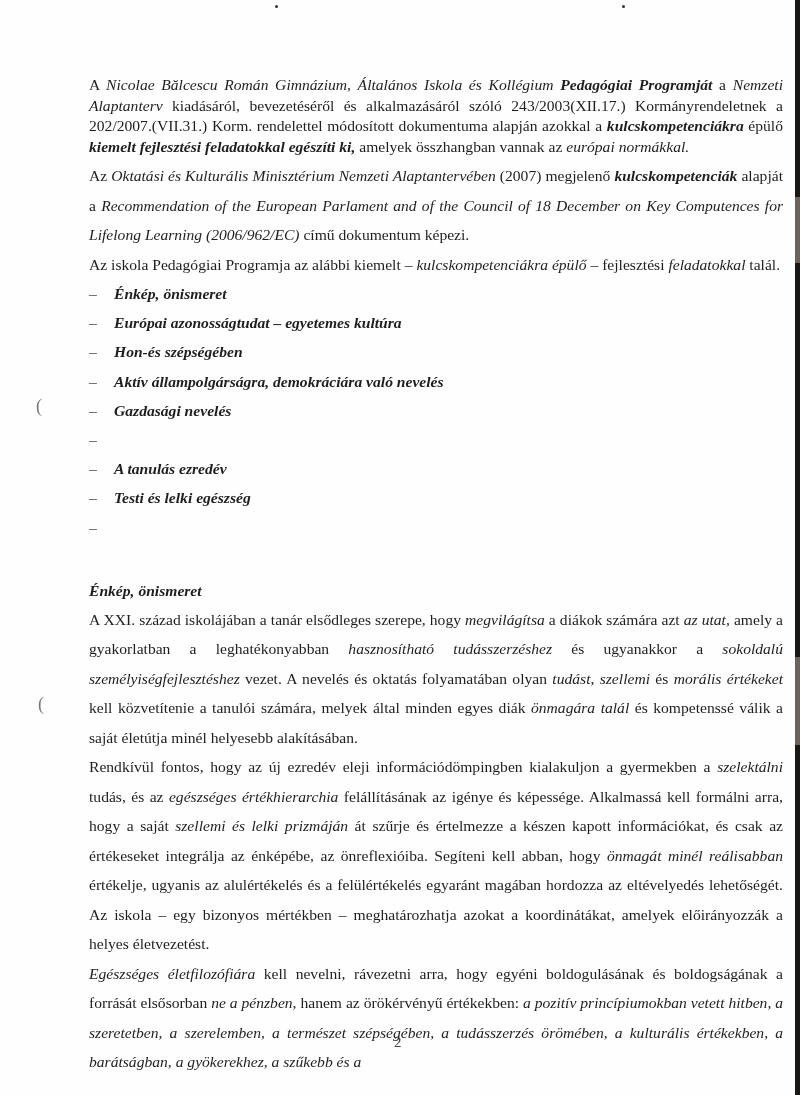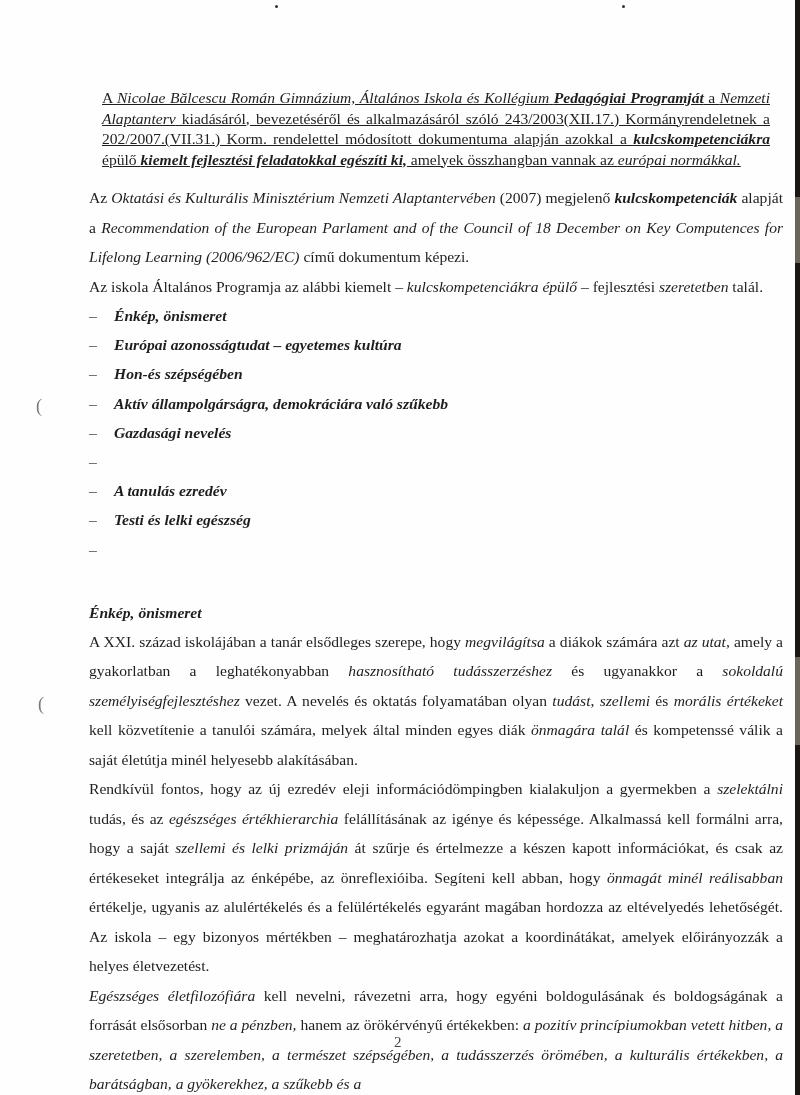--- a/index.html
+++ b/index.html
@@ -48,22 +48,21 @@
       position: absolute;
       left: 89px;
       top: 75px;
       width: 694px;
       font-size: 15.6px;
     }
     .p-tight {
       line-height: 20.5px;
       text-align: justify;
       text-align-last: left;
-      margin: 13px;
-      text-decoration: underline;
+      margin: 0;
     }
     .p-loose {
       line-height: 29.5px;
       text-align: justify;
       margin: 0;
     }
     .bi { font-weight: bold; font-style: italic; }
     i, .i { font-style: italic; }
     ul.dev-list {
       list-style: none;
@@ -110,27 +109,27 @@
 
   <div class="margin-mark" style="left:36px; top:396px;">(</div>
   <div class="margin-mark" style="left:38px; top:694px;">(</div>
 
   <div class="scan-edge"></div>
 
   <div class="content">
 
     <p class="p-tight"><span>A </span><span class="i">Nicolae Bălcescu Román Gimnázium, Általános Iskola és Kollégium</span><span> </span><span class="bi">Pedagógiai Programját</span><span> a </span><span class="i">Nemzeti Alaptanterv</span><span> kiadásáról, bevezetéséről és alkalmazásáról szóló 243/2003(XII.17.) Kormányrendeletnek a 202/2007.(VII.31.) Korm. rendelettel módosított dokumentuma alapján azokkal a </span><span class="bi">kulcskompetenciákra</span><span> épülő </span><span class="bi">kiemelt fejlesztési feladatokkal egészíti ki,</span><span> amelyek összhangban vannak az </span><span class="i">európai normákkal.</span></p>
     <p class="p-loose" style="margin-top:4px;"><span>Az </span><span class="i">Oktatási és Kulturális Minisztérium Nemzeti Alaptantervében</span><span> (2007) megjelenő </span><span class="bi">kulcskompetenciák</span><span> alapját a </span><span class="i">Recommendation of the European Parlament and of the Council of 18 December on Key Computences for Lifelong Learning (2006/962/EC)</span><span> című dokumentum képezi.</span></p>
-    <p class="p-loose"><span>Az iskola Általános Programja az alábbi kiemelt – </span><span class="i">kulcskompetenciákra épülő</span><span> – fejlesztési </span><span class="i">szeretetben</span><span> talál.</span></p>
+    <p class="p-loose"><span>Az iskola Pedagógiai Programja az alábbi kiemelt – </span><span class="i">kulcskompetenciákra épülő</span><span> – fejlesztési </span><span class="i">feladatokkal</span><span> talál.</span></p>
 
     <ul class="dev-list">
       <li><span class="dash">–</span><span>Énkép, önismeret</span></li>
       <li><span class="dash">–</span><span>Európai azonosságtudat – egyetemes kultúra</span></li>
       <li><span class="dash">–</span><span>Hon-és szépségében</span></li>
-      <li><span class="dash">–</span><span>Aktív állampolgárságra, demokráciára való szűkebb</span></li>
+      <li><span class="dash">–</span><span>Aktív állampolgárságra, demokráciára való nevelés</span></li>
       <li><span class="dash">–</span><span>Gazdasági nevelés</span></li>
       <li><span class="dash">–</span></li>
       <li><span class="dash">–</span><span>A tanulás ezredév</span></li>
       <li><span class="dash">–</span><span>Testi és lelki egészség</span></li>
       <li><span class="dash">–</span></li>
     </ul>
 
     <div class="section-heading" style="margin-top:34px;">Énkép, önismeret</div>
 
     <p class="p-loose"><span>A XXI. század iskolájában a tanár elsődleges szerepe, hogy </span><span class="i">megvilágítsa</span><span> a diákok számára azt </span><span class="i">az utat,</span><span> amely a gyakorlatban a leghatékonyabban </span><span class="i">hasznosítható tudásszerzéshez</span><span> és ugyanakkor a </span><span class="i">sokoldalú személyiségfejlesztéshez</span><span> vezet. A nevelés és oktatás folyamatában olyan </span><span class="i">tudást</span><span>, </span><span class="i">szellemi</span><span> és </span><span class="i">morális értékeket</span><span> kell közvetítenie a tanulói számára, melyek által minden egyes diák </span><span class="i">önmagára talál</span><span> és kompetenssé válik a saját életútja minél helyesebb alakításában.</span></p>

